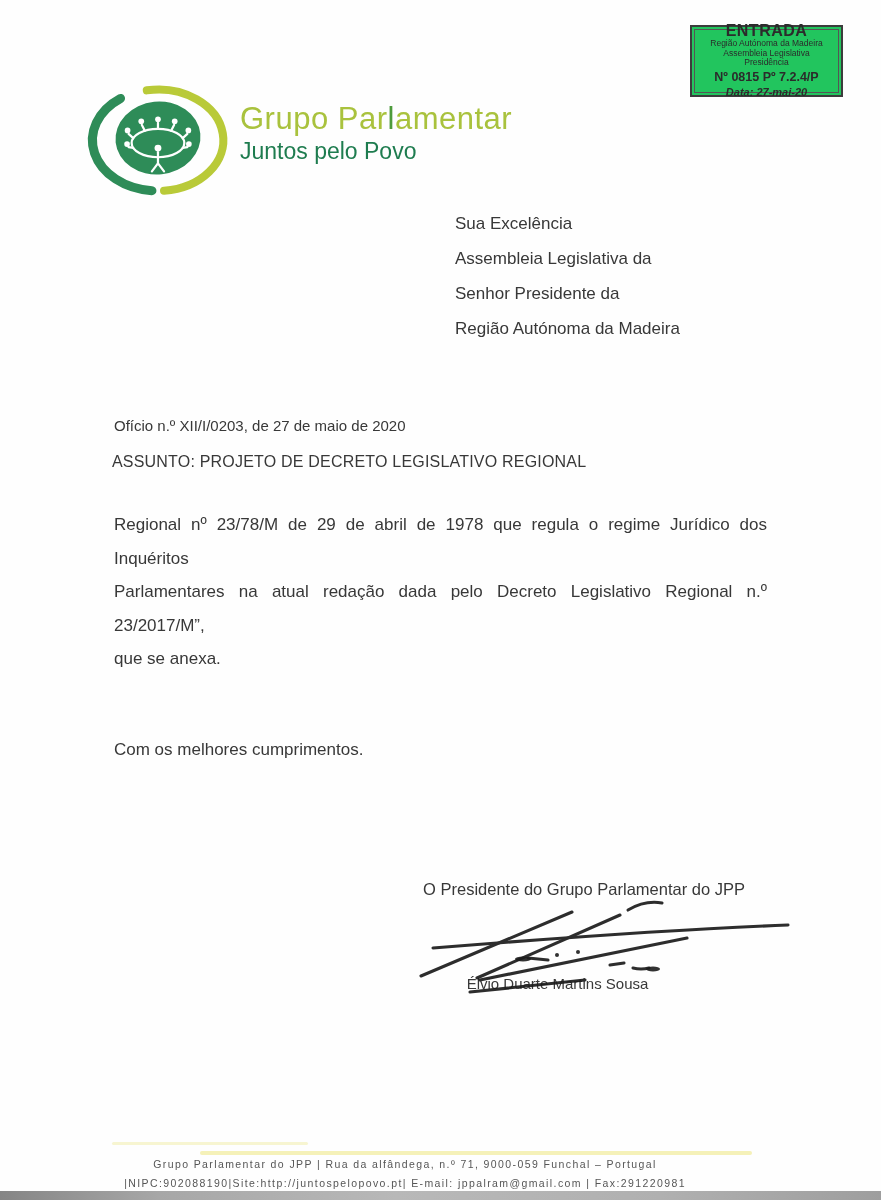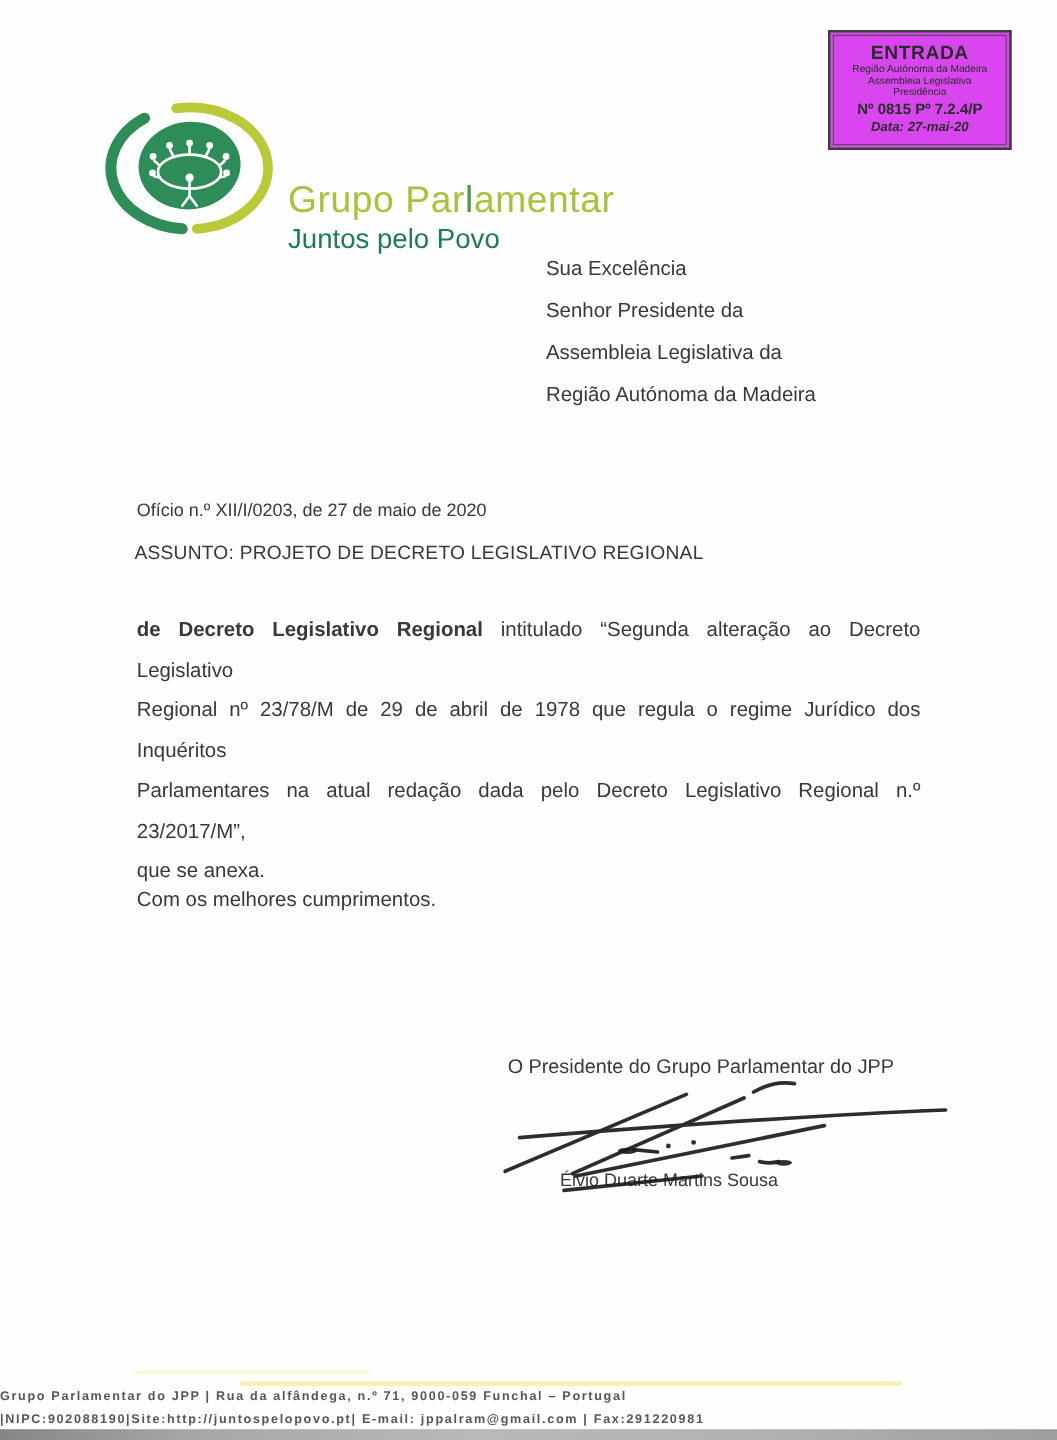--- a/index.html
+++ b/index.html
@@ -10,31 +10,31 @@
     background:#fefefe;
     font-family:"Liberation Sans","DejaVu Sans",sans-serif;
     color:#383838;
     overflow:hidden;
   }
   
   .logo-mark{position:absolute;left:84px;top:82px;width:152px;height:114px;}
   .logo-text{position:absolute;left:240px;top:100px;}
   .logo-title{
     font-size:31px;line-height:38px;letter-spacing:.5px;
-    color:var(--lg,#a9c23d);font-weight:normal;white-space:nowrap;margin-top:48px;
+    color:var(--lg,#a9c23d);font-weight:normal;white-space:nowrap;
   }
   .logo-title .accent-l{color:var(--al,#4d9b3c);}
   .logo-subtitle{
     font-size:23px;line-height:27px;font-weight:normal;
     color:var(--dg,#1e7c4f);white-space:nowrap;
   }
   
   .stamp{
-    position:absolute;left:690px;top:25px;width:153px;height:100px;
-    border:2px solid #3c3c3c;background:#d946ef;box-sizing:border-box;
+    position:absolute;left:690px;top:25px;width:153px;height:72px;
+    border:2px solid #3c3c3c;background:#22c55e;box-sizing:border-box;
   }
   .stamp-inner{
     position:absolute;inset:2px;border:1px solid #555;
     display:flex;flex-direction:column;align-items:center;justify-content:center;
     text-align:center;color:#2b2b2b;padding:1px 2px;box-sizing:border-box;
   }
   .stamp-title{font-size:16px;font-weight:bold;letter-spacing:.5px;line-height:17px;}
   .stamp-small{font-size:8.5px;line-height:9.5px;}
   .stamp-number{font-size:12.5px;font-weight:bold;line-height:15px;margin-top:2px;white-space:nowrap;}
   .stamp-date{font-size:11px;font-weight:bold;line-height:15px;white-space:nowrap;font-style:italic;}
@@ -51,22 +51,22 @@
   .b{font-weight:bold;}
   .closing{position:absolute;left:114px;top:740px;font-size:17px;white-space:nowrap;}
   
   .sig-title{position:absolute;left:408px;top:880px;width:352px;text-align:center;font-size:16.5px;white-space:nowrap;}
   .sig-svg{position:absolute;left:405px;top:893px;width:390px;height:110px;z-index:2;}
   .sig-name{position:absolute;left:430px;top:975px;width:255px;text-align:center;font-size:15px;white-space:nowrap;z-index:1;}
   
   .hl-yellow-long{position:absolute;left:200px;top:1151px;width:552px;height:4px;background:rgba(236,229,125,.55);border-radius:2px;}
   .hl-yellow-short{position:absolute;left:112px;top:1142px;width:196px;height:3px;background:rgba(236,229,125,.35);border-radius:2px;}
   .footer{
-    position:absolute;left:0;top:1155px;width:810px;
-    font-size:10.5px;font-weight:bold;letter-spacing:1.4px;line-height:19px;color:#565656;
+    position:absolute;left:0;top:1155px;width:810px;text-align:center;
+    font-size:10.5px;font-weight:normal;letter-spacing:1.4px;line-height:19px;color:#565656;
   }
   .footer div{white-space:nowrap;}
   .bottom-bar{
     position:absolute;left:0;top:1191px;width:881px;height:9px;
     background:linear-gradient(90deg,#858585 0%,#a7a7a7 18%,#b8b8b8 45%,#b0b0b0 75%,#9e9e9e 100%);
   }
 </style>
 </head>
 <body>
 
@@ -115,30 +115,29 @@
       <div class="stamp-small">Região Autónoma da Madeira</div>
       <div class="stamp-small">Assembleia Legislativa</div>
       <div class="stamp-small">Presidência</div>
       <div class="stamp-number">Nº 0815 Pº 7.2.4/P</div>
       <div class="stamp-date"><span>Data:</span> <span style="font-weight:600">27-mai-20</span></div>
     </div>
   </div>
 
   <div class="recipient">
     <div>Sua Excelência</div>
+    <div>Assembleia Legislativa da</div>
     <div>Senhor Presidente da</div>
-    <div>Assembleia Legislativa da</div>
     <div>Região Autónoma da Madeira</div>
   </div>
 
   <div class="reference">Ofício n.º XII/I/0203, de 27 de maio de 2020</div>
   <div class="subject">ASSUNTO: PROJETO DE DECRETO LEGISLATIVO REGIONAL</div>
 
   <div class="para">
-      <div class="body-line just"><span class="b">de Decreto Legislativo Regional</span><span> intitulado “Segunda alteração ao Decreto Legislativo</span></div>
       <div class="body-line just"><span>Regional nº 23/78/M de 29 de abril de 1978 que regula o regime Jurídico dos Inquéritos</span></div>
       <div class="body-line just"><span>Parlamentares na atual redação dada pelo Decreto Legislativo Regional n.º 23/2017/M”,</span></div>
       <div class="body-line"><span>que se anexa.</span></div>
     </div>
 
   <div class="closing">Com os melhores cumprimentos.</div>
 
   <div class="sig-title">O Presidente do Grupo Parlamentar do JPP</div>
 
   <svg class="sig-svg" viewBox="0 0 390 110" aria-hidden="true">

